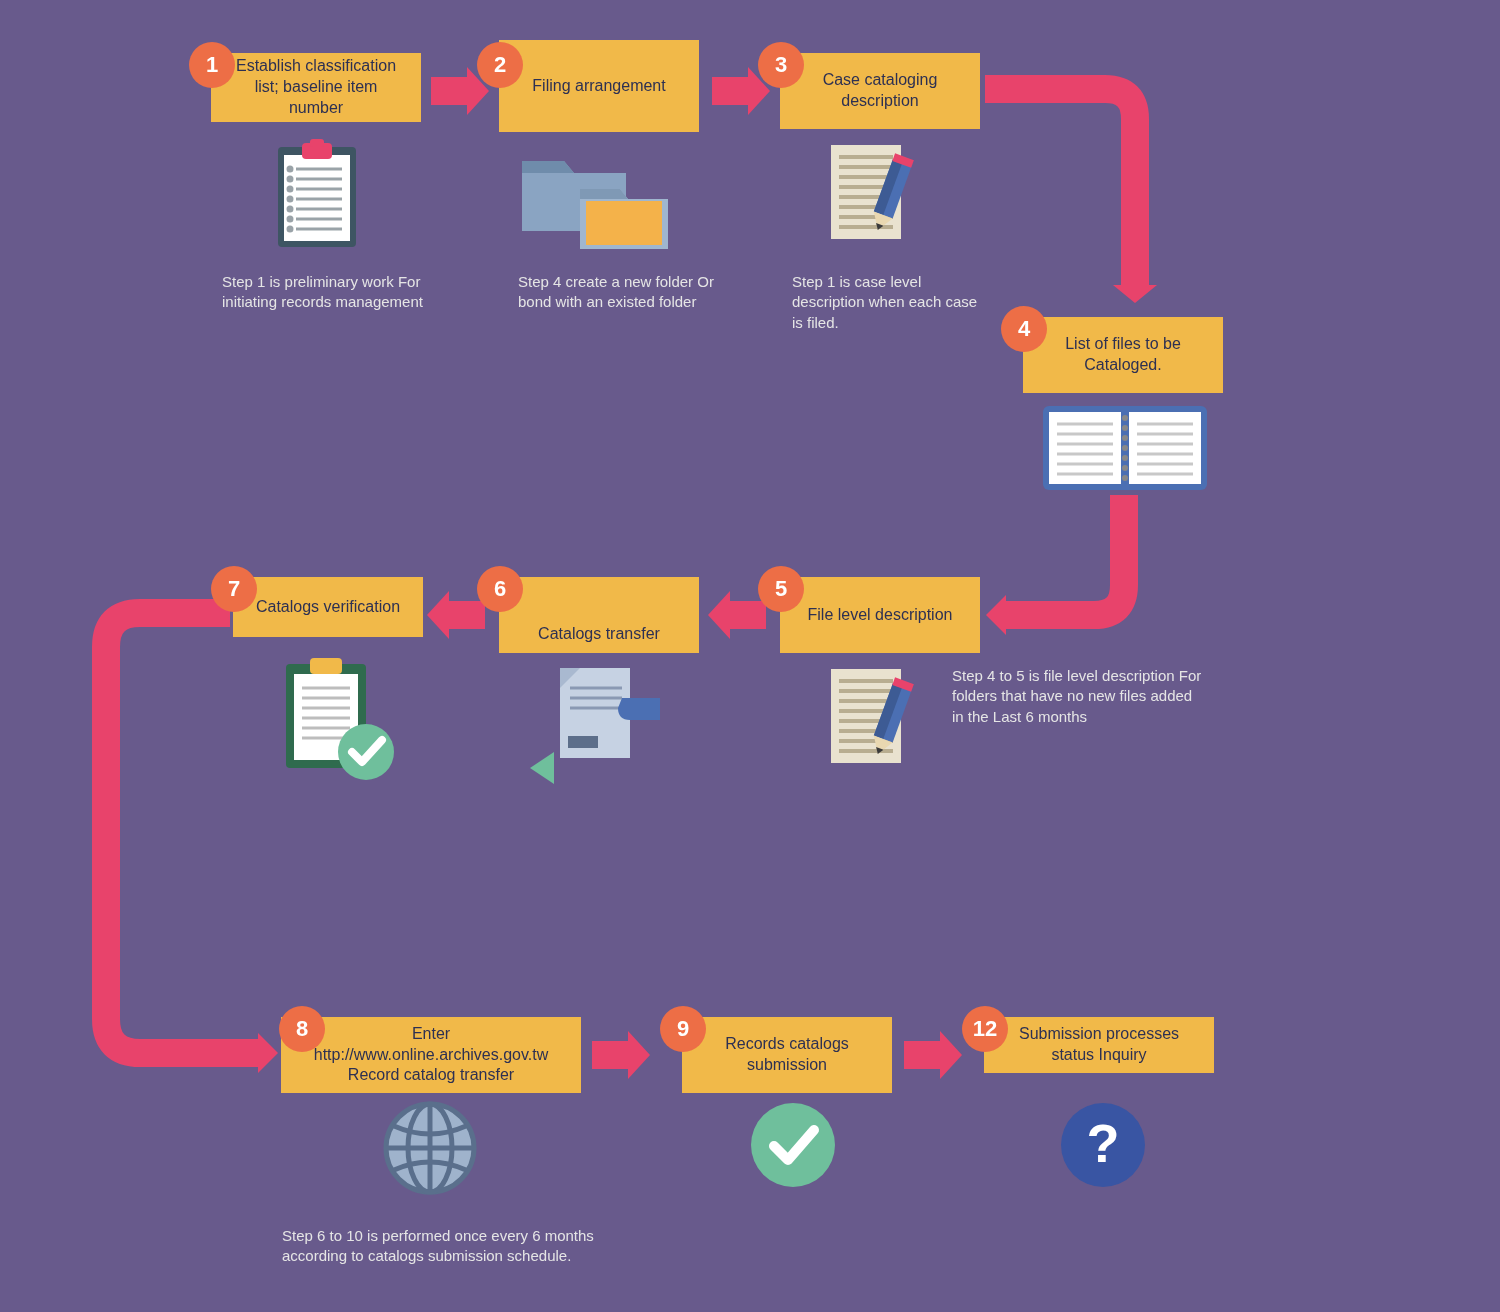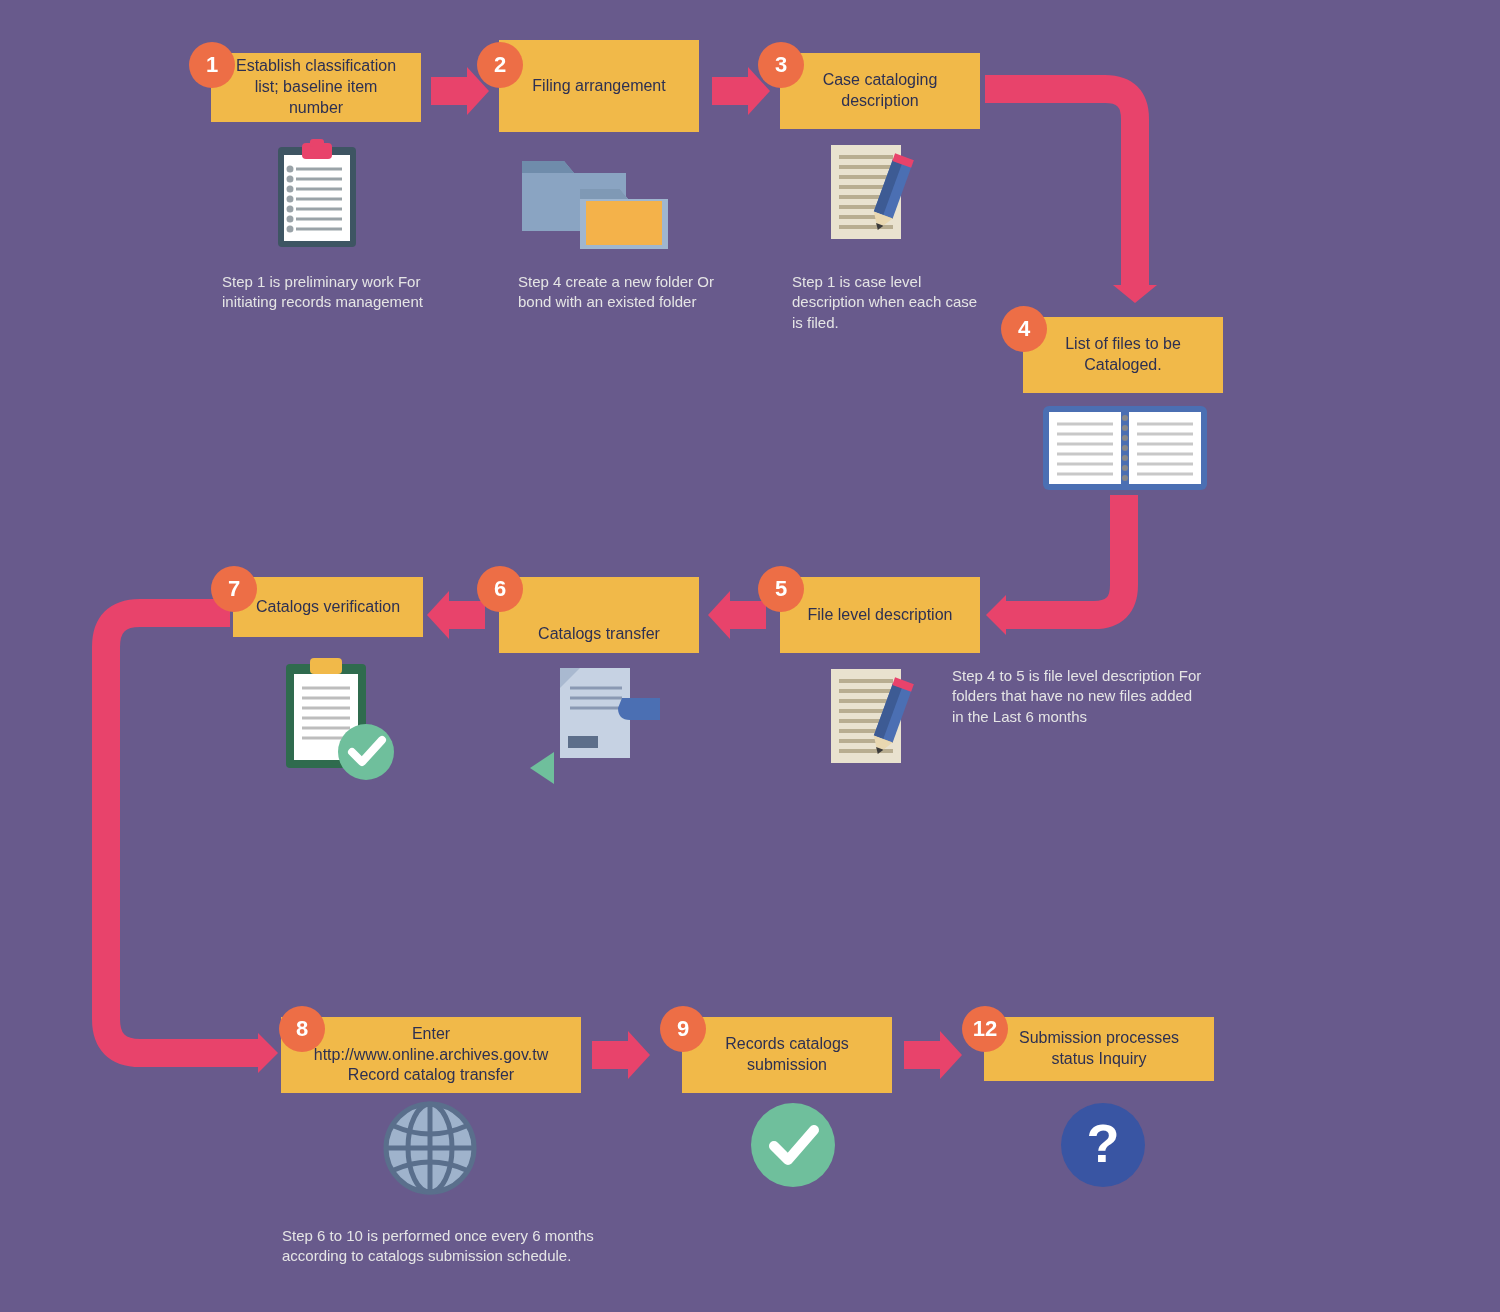--- a/index.html
+++ b/index.html
@@ -314,21 +314,21 @@
 <div class="icon-slot" style="left:748px; top:1100px; width:90px; height:90px;">
   <svg viewBox="0 0 90 90" width="90" height="90">
     <circle cx="45" cy="45" r="42" fill="#6fbf9c"></circle>
     <path d="M26 46 l14 14 l26 -30" stroke="#fff" stroke-width="10" fill="none" stroke-linecap="round" stroke-linejoin="round"></path>
   </svg>
 </div>
 
 <div class="arrow-right" style="left:904px; top:1041px; width:38px;"></div>
 
 <div class="badge" style="left:962px; top:1006px;">12</div>
-<div class="step-box" style="left:984px; top:1017px; width:230px; height:64px;text-align:center;">
+<div class="step-box" style="left:984px; top:1017px; width:230px; height:56px;text-align:center;">
     <span>Submission processes status Inquiry</span>
   </div>
 <div class="icon-slot" style="left:1058px; top:1100px; width:90px; height:90px;">
   <svg viewBox="0 0 90 90" width="90" height="90">
     <circle cx="45" cy="45" r="42" fill="#3955a3"></circle>
     <text x="45" y="62" text-anchor="middle" font-size="54" font-weight="bold" fill="#fff" font-family="Arial">?</text>
   </svg>
 </div>
 
 </body></html>

